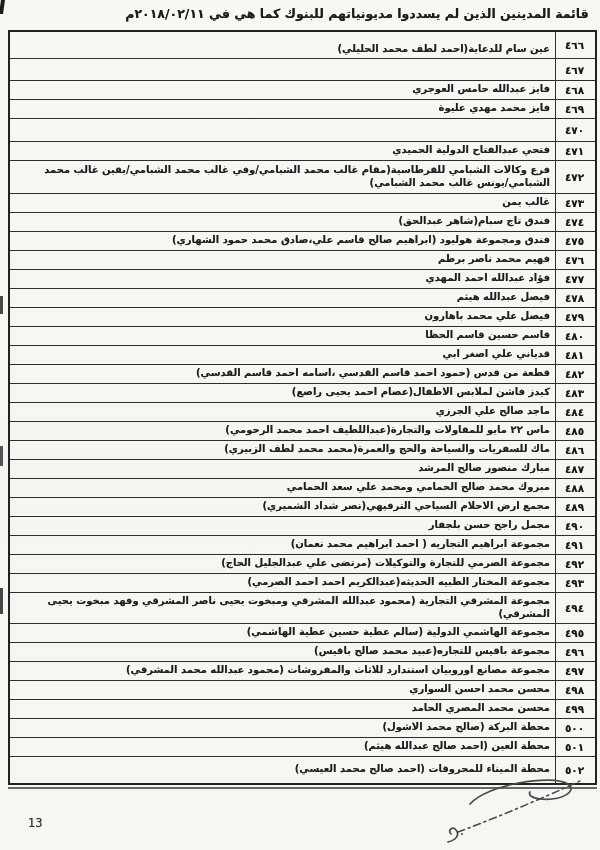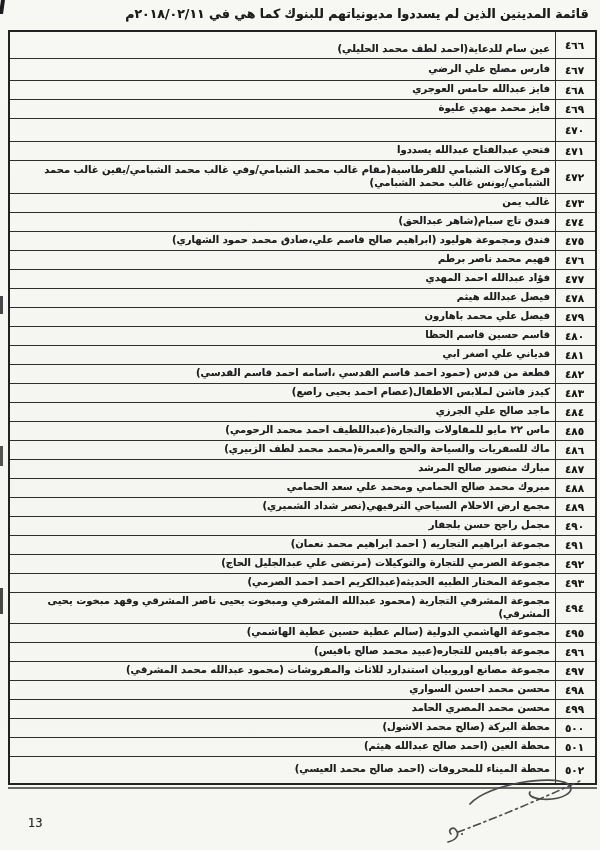--- a/index.html
+++ b/index.html
@@ -95,36 +95,35 @@
 
   <div class="title">قائمة المدينين الذين لم يسددوا مديونياتهم للبنوك كما هي في ٢٠١٨/٠٢/١١م</div>
 
   <div class="table">
       <div class="trow">
         <div class="cell-no">٤٦٦</div>
         <div class="cell-name">عين سام للدعاية(احمد لطف محمد الحليلي)</div>
       </div>
       <div class="trow">
         <div class="cell-no">٤٦٧</div>
-        <div class="cell-name">فارس مصلح علي الرضي</div>
       </div>
       <div class="trow">
         <div class="cell-no">٤٦٨</div>
         <div class="cell-name">فايز عبدالله حامس العوجري</div>
       </div>
       <div class="trow">
         <div class="cell-no">٤٦٩</div>
         <div class="cell-name">فايز محمد مهدي عليوة</div>
       </div>
       <div class="trow">
         <div class="cell-no">٤٧٠</div>
       </div>
       <div class="trow">
         <div class="cell-no">٤٧١</div>
-        <div class="cell-name">فتحي عبدالفتاح عبدالله يسددوا</div>
+        <div class="cell-name">فتحي عبدالفتاح الدولية الحميدي</div>
       </div>
       <div class="trow">
         <div class="cell-no">٤٧٢</div>
         <div class="cell-name">فرع وكالات الشبامي للقرطاسية(مقام غالب محمد الشبامي/وفي غالب محمد الشبامي/يقين غالب محمد الشبامي/يونس غالب محمد الشبامي)</div>
       </div>
       <div class="trow">
         <div class="cell-no">٤٧٣</div>
         <div class="cell-name">غالب يمن</div>
       </div>
       <div class="trow">

